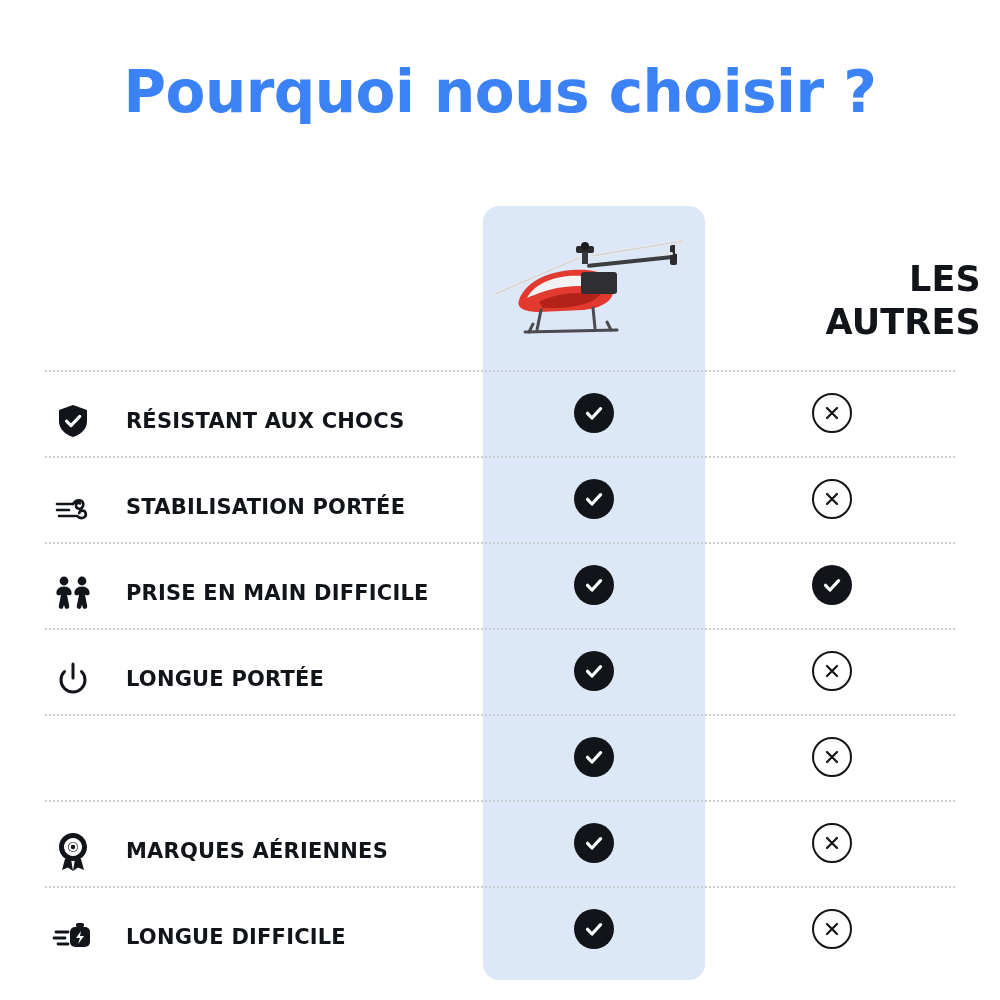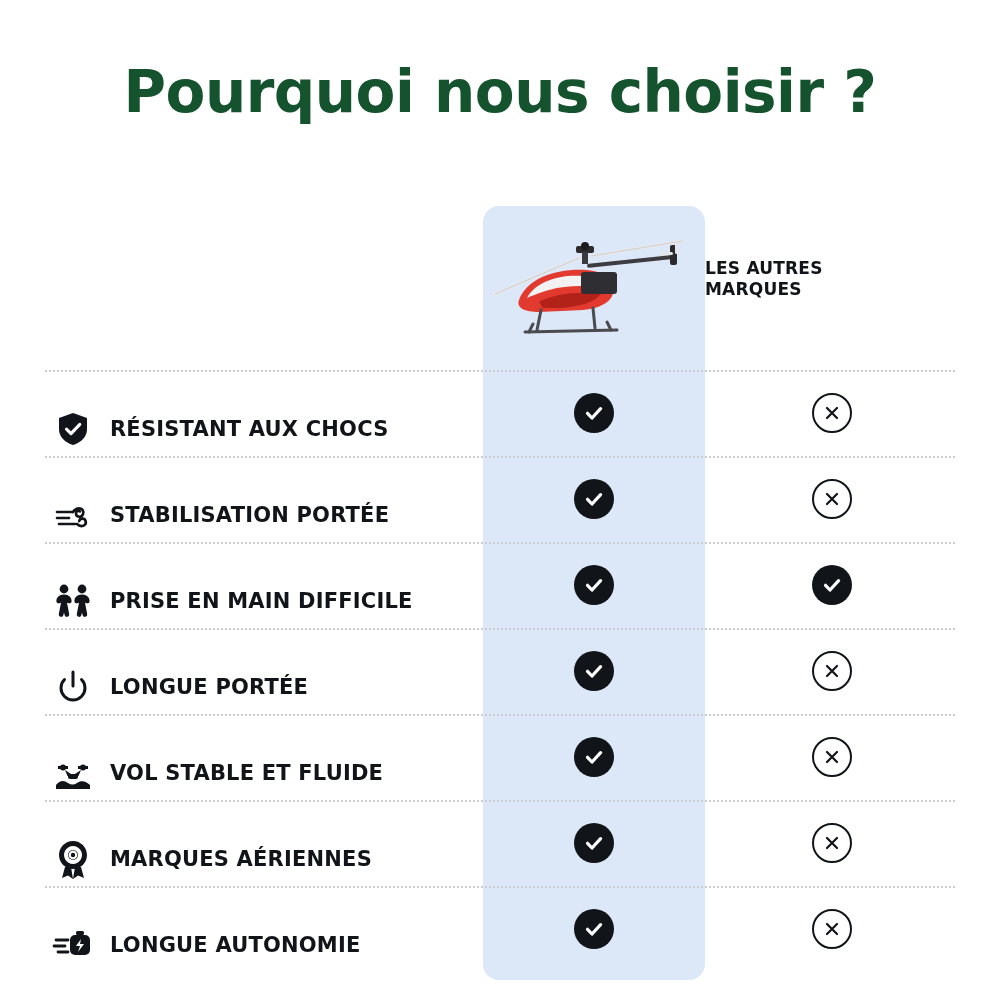--- a/index.html
+++ b/index.html
@@ -24,21 +24,21 @@
   
   .title {
     position: absolute;
     top: 58px;
     left: 0;
     width: 1000px;
     text-align: center;
     font-size: 58px;
     font-weight: 800;
     letter-spacing: -0.5px;
-    color: #14532d;
+    color: #3b82f6;
     font-family: "DejaVu Sans", sans-serif;
   }
 
   
   .highlight-col {
     position: absolute;
     left: 483px;
     top: 206px;
     width: 222px;
     height: 774px;
@@ -58,25 +58,25 @@
     position: absolute;
     left: 0;
     top: 0;
     width: 222px;
     height: 160px;
   }
 
   
   .others-head {
     position: absolute;
-    left: 705px;
+    left: 749px;
     top: 258px;
     width: 232px;
-    text-align: left;
-    font-size: 17px;
+    text-align: right;
+    font-size: 35px;
     font-weight: 800;
     line-height: 1.22;
     letter-spacing: 0.2px;
     color: #111418;
     font-family: "DejaVu Sans", sans-serif;
   }
 
   
   .table {
     position: absolute;
@@ -92,25 +92,25 @@
     position: absolute;
     left: 45px;
     right: 45px;
     top: 0;
     height: 0;
     border-top: 2px dotted #c9ccd1;
   }
   .feature {
     position: absolute;
     left: 52px;
-    top: 16px;
+    top: 8px;
     height: 86px;
     display: flex;
     align-items: center;
-    gap: 16px;
+    gap: 32px;
   }
   .feature-icon {
     width: 42px;
     height: 42px;
     display: flex;
     align-items: center;
     justify-content: center;
     flex: 0 0 42px;
   }
   .feature-icon svg { display: block; }
@@ -202,21 +202,20 @@
         <path d="M110 102 L112 122"></path>
         <path d="M42 126 L134 124"></path>
         <path d="M46 126 L50 118"></path>
         <path d="M128 124 L124 116"></path>
       </g>
     </svg>
   </div>
 
   <div class="others-head">
     <div>LES AUTRES</div>
-    <div>MARQUES</div>
   </div>
 
   <div class="table" id="table">
       <div class="row">
         <div class="divider"></div>
         <div class="feature">
           <span class="feature-icon">
             <svg width="38" height="38" viewBox="0 0 38 38">
               <path d="M19 3 L33 8 V19 C33 27 27 32.5 19 35 C11 32.5 5 27 5 19 V8 Z" fill="#111418"></path>
               <path d="M12.5 19.2 L17 23.6 L25.8 14.4" stroke="#fff" stroke-width="3.1" fill="none" stroke-linecap="round" stroke-linejoin="round"></path>
@@ -323,36 +322,20 @@
         <div class="mark theirs">
           <div class="cross">
             <svg width="22" height="22" viewBox="0 0 22 22">
               <path d="M6 6 L16 16 M16 6 L6 16" stroke="#111418" stroke-width="2.2" stroke-linecap="round"></path>
             </svg>
           </div>
         </div>
       </div>
       <div class="row">
         <div class="divider"></div>
-        <div class="feature">
-          <span class="feature-icon">
-            <svg width="42" height="38" viewBox="0 0 42 38">
-              <g fill="#111418">
-                <path d="M6 12 h10 v3 H6z"></path>
-                <path d="M26 12 h10 v3 H26z"></path>
-                <circle cx="11" cy="13.5" r="3"></circle>
-                <circle cx="31" cy="13.5" r="3"></circle>
-                <path d="M13 16 l6 4 h4 l6-4 -2.5 6 h-11z"></path>
-                <rect x="16" y="20" width="10" height="5" rx="2"></rect>
-              </g>
-              <path d="M4 31 c4-5 8-5 12-2 c3 2 6 2 9 0 c4-3 9-2 13 2 v4 H4z" fill="#111418"></path>
-            </svg>
-          </span>
-          <span class="feature-label">VOL STABLE ET FLUIDE</span>
-        </div>
         <div class="mark ours">
           <div class="check">
             <svg width="22" height="22" viewBox="0 0 22 22">
               <path d="M4.5 11.3 L9 16 L17.6 6.6" stroke="#ffffff" stroke-width="3.2" fill="none" stroke-linecap="round" stroke-linejoin="round"></path>
             </svg>
           </div>
         </div>
         <div class="mark theirs">
           <div class="cross">
             <svg width="22" height="22" viewBox="0 0 22 22">
@@ -403,21 +386,21 @@
                 <rect x="24" y="5" width="8" height="4" rx="1.6"></rect>
               </g>
               <path d="M29 13 l-5 7 h4 l-2 6 6-8 h-4z" fill="#ffffff"></path>
               <g stroke="#111418" stroke-width="2.8" stroke-linecap="round">
                 <path d="M4 14 H16"></path>
                 <path d="M2 20 H13"></path>
                 <path d="M6 26 H16"></path>
               </g>
             </svg>
           </span>
-          <span class="feature-label">LONGUE AUTONOMIE</span>
+          <span class="feature-label">LONGUE DIFFICILE</span>
         </div>
         <div class="mark ours">
           <div class="check">
             <svg width="22" height="22" viewBox="0 0 22 22">
               <path d="M4.5 11.3 L9 16 L17.6 6.6" stroke="#ffffff" stroke-width="3.2" fill="none" stroke-linecap="round" stroke-linejoin="round"></path>
             </svg>
           </div>
         </div>
         <div class="mark theirs">
           <div class="cross">

